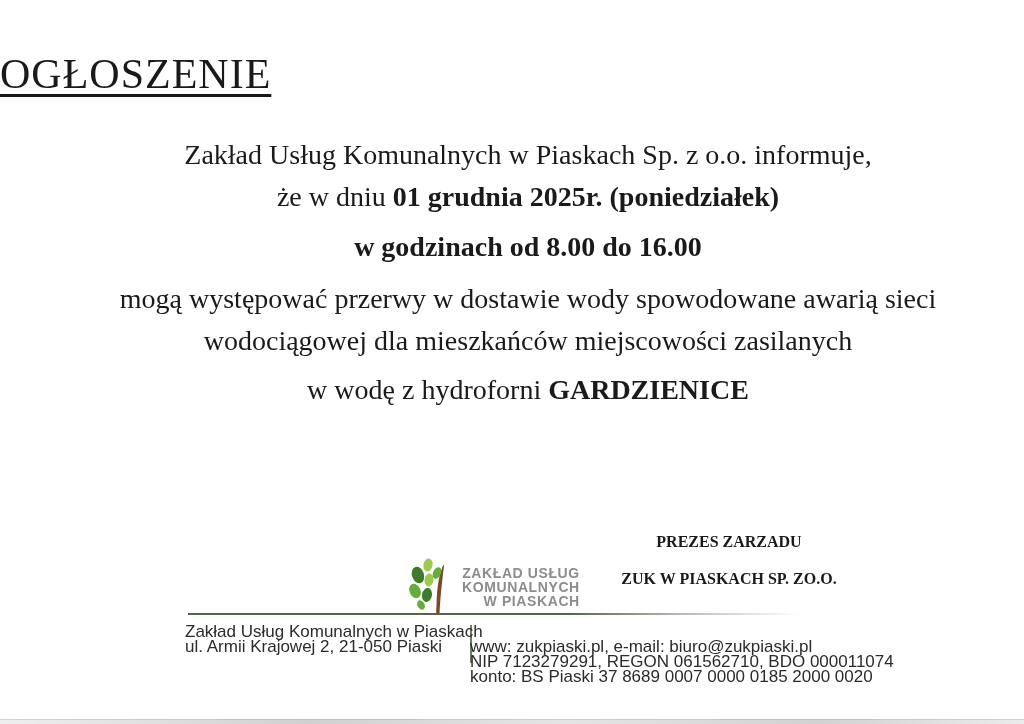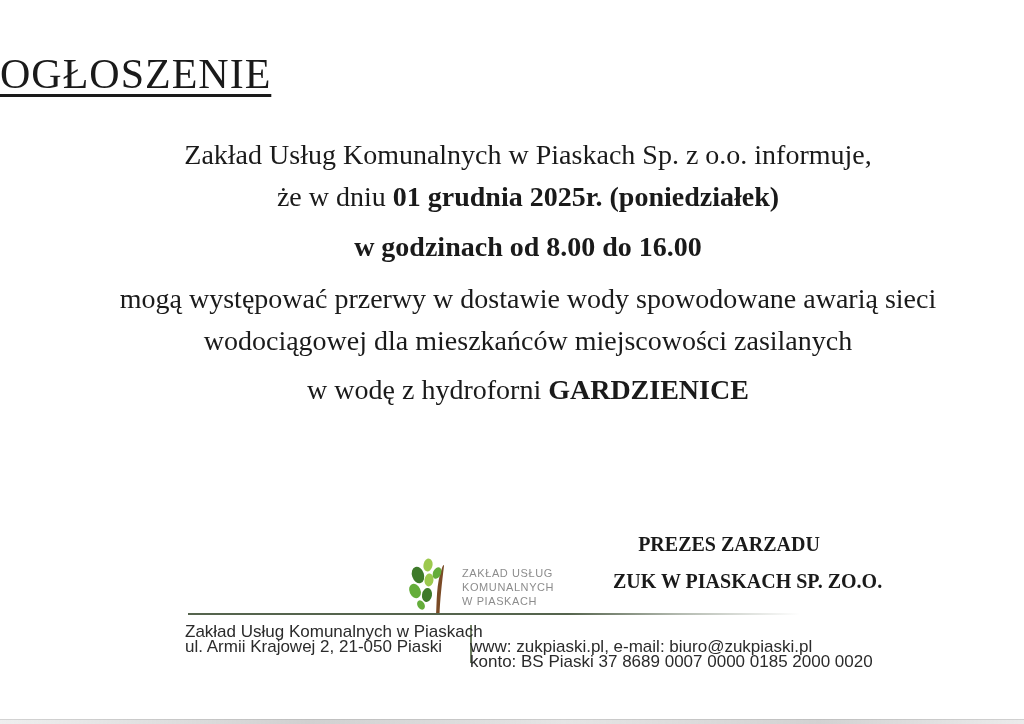--- a/index.html
+++ b/index.html
@@ -30,38 +30,39 @@
     font-size: 28px;
     line-height: 28px;
     white-space: nowrap;
     margin-left: 16px;
   }
   .b { font-weight: bold; }
   .sig-line {
     position: absolute;
     left: 613px; width: 232px;
     text-align: center;
-    font-size: 20px;
+    font-size: 16px;
     font-weight: bold;
     white-space: nowrap;
   }
   .logo {
     position: absolute;
     top: 558px; left: 406px;
     display: flex;
     align-items: center;
   }
   .logo-text {
     font-family: "Liberation Sans", sans-serif;
-    font-size: 11px;
-    font-weight: 400;
+    font-size: 14px;
+    font-weight: 700;
     color: #8c8c8c;
     letter-spacing: 0.6px;
     line-height: 14px;
     margin-left: 6px;
+    text-align: right;
   }
   .footer-rule {
     position: absolute;
     top: 613px; left: 188px;
     width: 612px; height: 2px;
     background: linear-gradient(to right,
       #55644d 0%, #55644d 62%,
       rgba(85,100,77,0.45) 80%, rgba(85,100,77,0) 100%);
   }
   .footer-col {
@@ -148,18 +149,19 @@
   <div class="footer-rule"></div>
   <div class="footer-vline"></div>
 
   <div class="footer-col footer-left">
     <div>Zakład Usług Komunalnych w Piaskach</div>
     <div>ul. Armii Krajowej 2, 21-050 Piaski</div>
   </div>
 
   <div class="footer-col footer-right">
     <div>www: zukpiaski.pl, e-mail: biuro@zukpiaski.pl</div>
+    <div>NIP 7123279291, REGON 061562710, BDO 000011074</div>
     <div>konto: BS Piaski 37 8689 0007 0000 0185 2000 0020</div>
   </div>
 
   <div class="scan-edge"></div>
 
 </div>
 
 </body></html>

